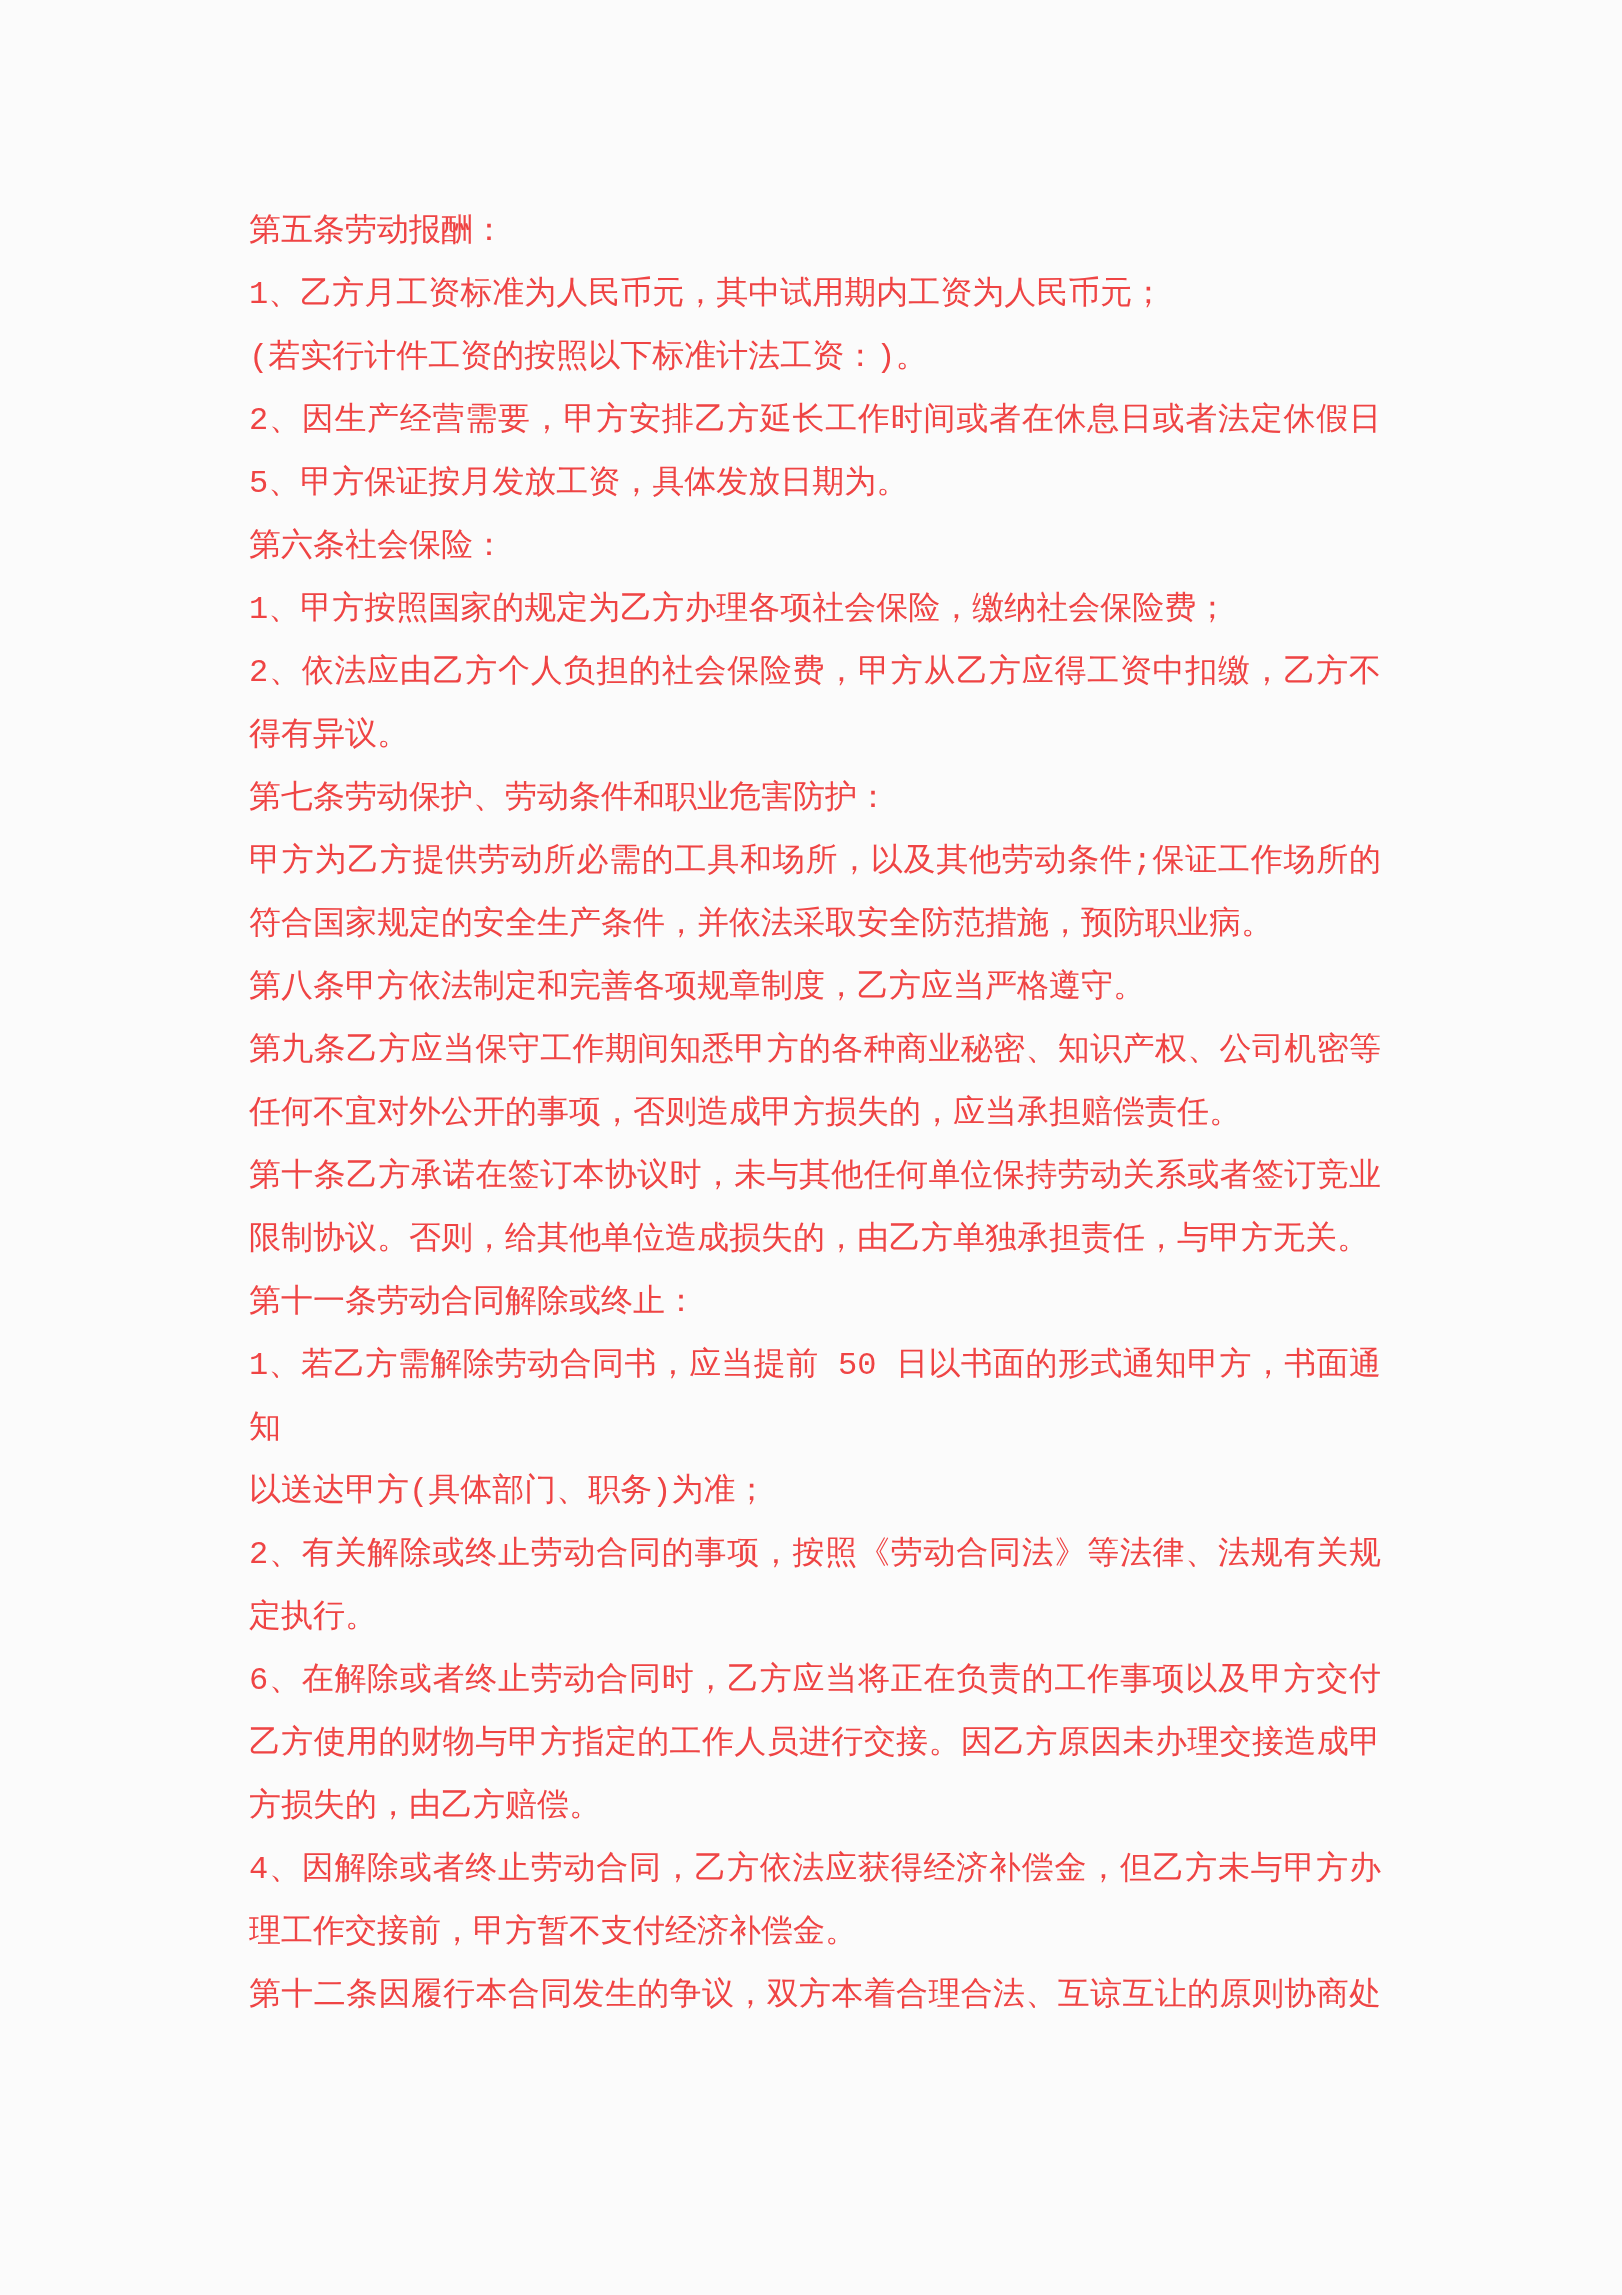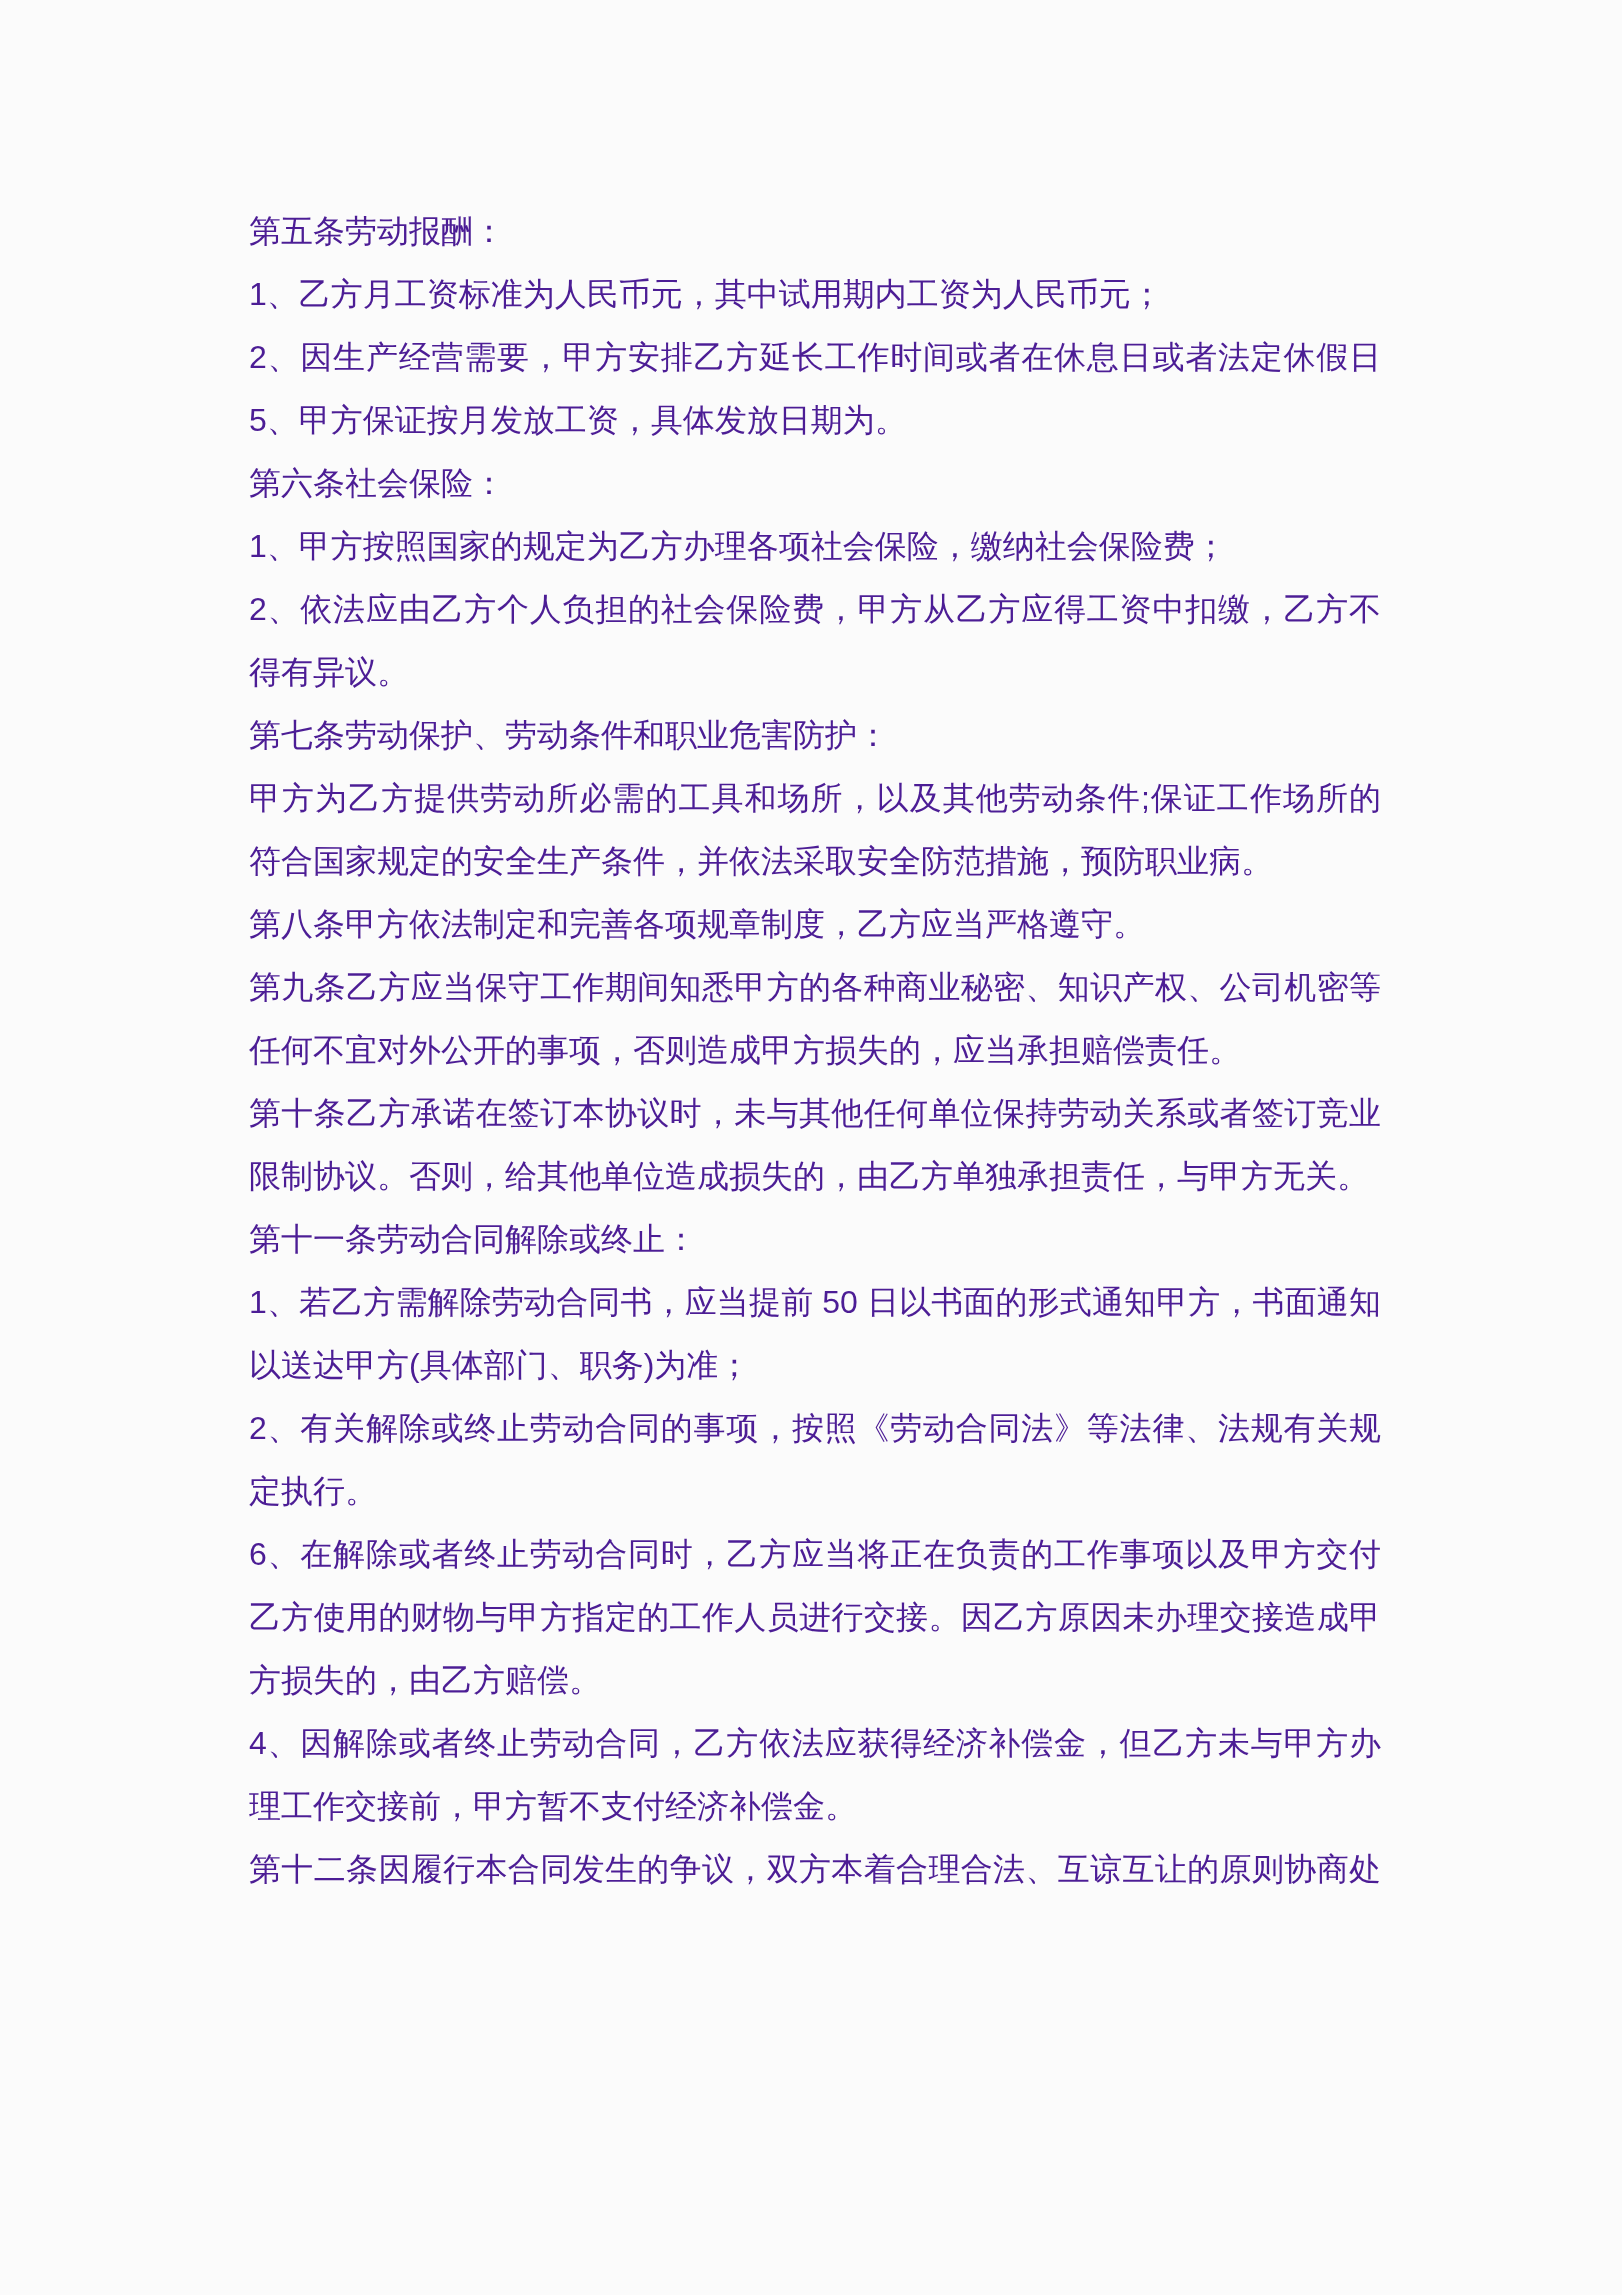--- a/index.html
+++ b/index.html
@@ -16,43 +16,44 @@
     position: relative;
     width: 1623px;
     height: 2295px;
     background: #fbfbfb;
   }
   .text-block {
     position: absolute;
     left: 249px;
     top: 200px;
     width: 1132px;
-    font-family: Liberation Sans, sans-serif;
+    font-family: Liberation Mono, monospace;
     font-size: 32px;
     line-height: 63px;
-    color: #4c1d95;
+    color: #ef4444;
     letter-spacing: 0;
   }
   .line {
     white-space: pre-wrap;
     text-align: left;
   }
   .line.fill {
     text-align: justify;
     text-align-last: justify;
     text-justify: inter-ideograph;
   }
 </style>
 </head>
 <body>
 
 <div class="page">
   <div class="text-block">
       <div class="line">第五条劳动报酬：</div>
       <div class="line">1、乙方月工资标准为人民币元，其中试用期内工资为人民币元；</div>
+      <div class="line">(若实行计件工资的按照以下标准计法工资：)。</div>
       <div class="line fill">2、因生产经营需要，甲方安排乙方延长工作时间或者在休息日或者法定休假日</div>
       <div class="line">5、甲方保证按月发放工资，具体发放日期为。</div>
       <div class="line">第六条社会保险：</div>
       <div class="line">1、甲方按照国家的规定为乙方办理各项社会保险，缴纳社会保险费；</div>
       <div class="line fill">2、依法应由乙方个人负担的社会保险费，甲方从乙方应得工资中扣缴，乙方不</div>
       <div class="line">得有异议。</div>
       <div class="line">第七条劳动保护、劳动条件和职业危害防护：</div>
       <div class="line fill">甲方为乙方提供劳动所必需的工具和场所，以及其他劳动条件;保证工作场所的</div>
       <div class="line">符合国家规定的安全生产条件，并依法采取安全防范措施，预防职业病。</div>
       <div class="line">第八条甲方依法制定和完善各项规章制度，乙方应当严格遵守。</div>

